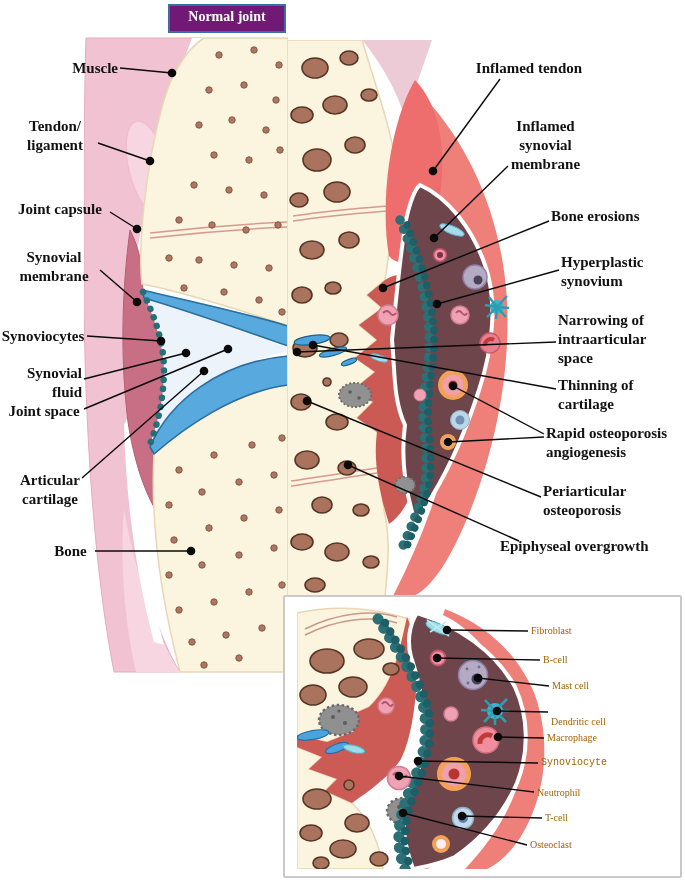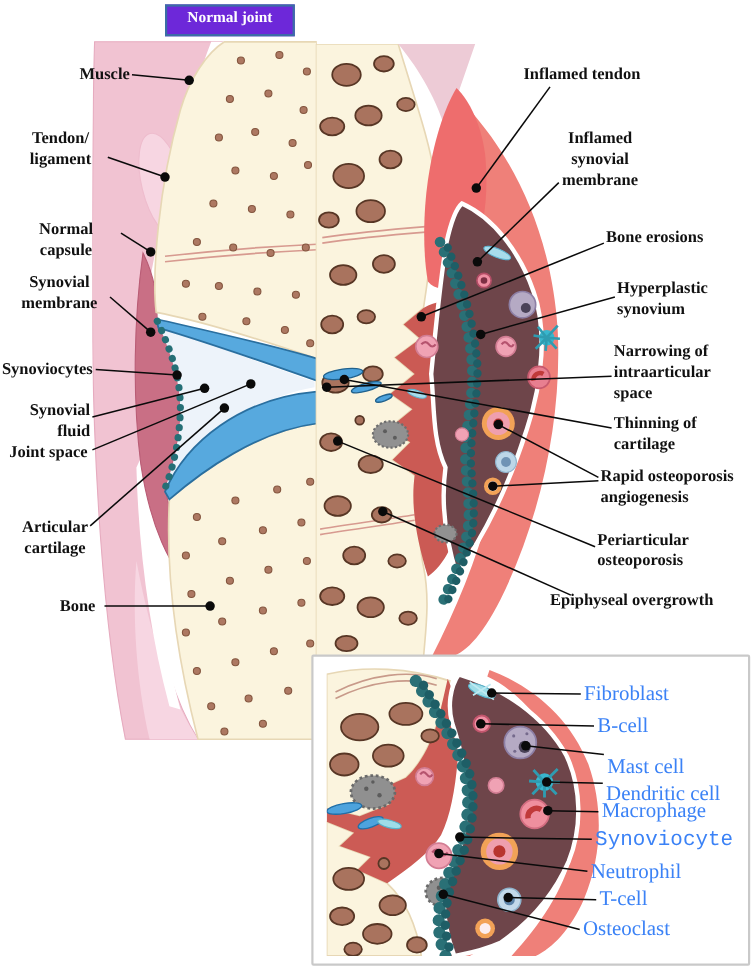--- a/index.html
+++ b/index.html
@@ -1,24 +1,24 @@
 <!DOCTYPE html>
 <html><head>
 <meta charset="utf-8">
 <style>
   html,body{margin:0;padding:0;background:#ffffff;}
   #page{position:relative;width:685px;height:887px;background:#fff;overflow:hidden;
         font-family:"Liberation Serif","DejaVu Serif",serif;}
   .hdr{position:absolute;height:22px;padding-top:3px;text-align:center;
        font-weight:bold;font-size:14px;color:#fff;box-sizing:content-box;}
-  .hdr.normal{left:150px;top:4px;width:114px;background:#6d28d9;border:2px solid #3a6ea5;}
+  .hdr.normal{left:168px;top:4px;width:114px;background:#701a75;border:2px solid #3a6ea5;}
   .hdr.jia{left:295px;top:4px;width:94px;background:#e97c26;border:2px solid #c0561c;}
   .lbl{position:absolute;font-weight:bold;font-size:15px;line-height:19px;color:#111;
        white-space:pre-line;}
-  .lbl2{position:absolute;font-weight:normal;font-size:19px;line-height:18px;color:#3b82f6;
+  .lbl2{position:absolute;font-weight:normal;font-size:10px;line-height:18px;color:#a16207;
         white-space:nowrap;}
   .panel{position:absolute;}
   #inset-box{position:absolute;left:283px;top:595px;width:399px;height:283px;
              background:#fff;border:2px solid #c9c9c9;border-radius:2px;box-sizing:border-box;}
   #overlay{position:absolute;left:0;top:0;width:685px;height:887px;pointer-events:none;}
   #overlay line{stroke:#0a0a0a;stroke-width:1.4;}
   #overlay circle{fill:#0a0a0a;}
 </style>
 </head>
 <body>
@@ -347,21 +347,21 @@
       <circle cx="462" cy="816" r="4.3"></circle>
     <line x1="527" y1="845" x2="403" y2="813"></line>
       <circle cx="403" cy="813" r="4.3"></circle>
   </svg>
 
   <div class="hdr normal">Normal joint</div>
 
   <div class="lbl" style="left:40px;top:59px;width:78px;text-align:right">Muscle</div>
   <div class="lbl" style="left:12px;top:117px;width:86px;text-align:center">Tendon/
 ligament</div>
-  <div class="lbl" style="left:12px;top:200px;width:96px;text-align:center">Normal capsule</div>
+  <div class="lbl" style="left:12px;top:200px;width:96px;text-align:center">Joint capsule</div>
   <div class="lbl" style="left:8px;top:248px;width:92px;text-align:center">Synovial
 membrane</div>
   <div class="lbl" style="left:0px;top:327px;width:86px;text-align:center">Synoviocytes</div>
   <div class="lbl" style="left:10px;top:364px;width:72px;text-align:right">Synovial
 fluid</div>
   <div class="lbl" style="left:6px;top:402px;width:76px;text-align:center">Joint space</div>
   <div class="lbl" style="left:10px;top:471px;width:80px;text-align:center">Articular
 cartilage</div>
   <div class="lbl" style="left:48px;top:542px;width:45px;text-align:center">Bone</div>
 
@@ -378,21 +378,21 @@
   <div class="lbl" style="left:558px;top:376px;width:105px;text-align:left">Thinning of
 cartilage</div>
   <div class="lbl" style="left:546px;top:424px;width:138px;text-align:left">Rapid osteoporosis
 angiogenesis</div>
   <div class="lbl" style="left:543px;top:482px;width:120px;text-align:left">Periarticular
 osteoporosis</div>
   <div class="lbl" style="left:500px;top:537px;width:170px;text-align:left">Epiphyseal overgrowth</div>
 
   <div class="lbl2" style="left:531px;top:622px;">Fibroblast</div>
   <div class="lbl2" style="left:543px;top:651px;">B-cell</div>
-  <div class="lbl2" style="left:552px;top:677px;margin-top:12px;">Mast cell</div>
+  <div class="lbl2" style="left:552px;top:677px;">Mast cell</div>
   <div class="lbl2" style="left:551px;top:703px;margin-top:10px;">Dendritic cell</div>
   <div class="lbl2" style="left:547px;top:729px;">Macrophage</div>
   <div class="lbl2" style="left:541px;top:754px;font-family:Liberation Mono, monospace;">Synoviocyte</div>
   <div class="lbl2" style="left:537px;top:784px;">Neutrophil</div>
   <div class="lbl2" style="left:545px;top:809px;">T-cell</div>
   <div class="lbl2" style="left:530px;top:836px;">Osteoclast</div>
 
 </div>
 
 </body></html>

